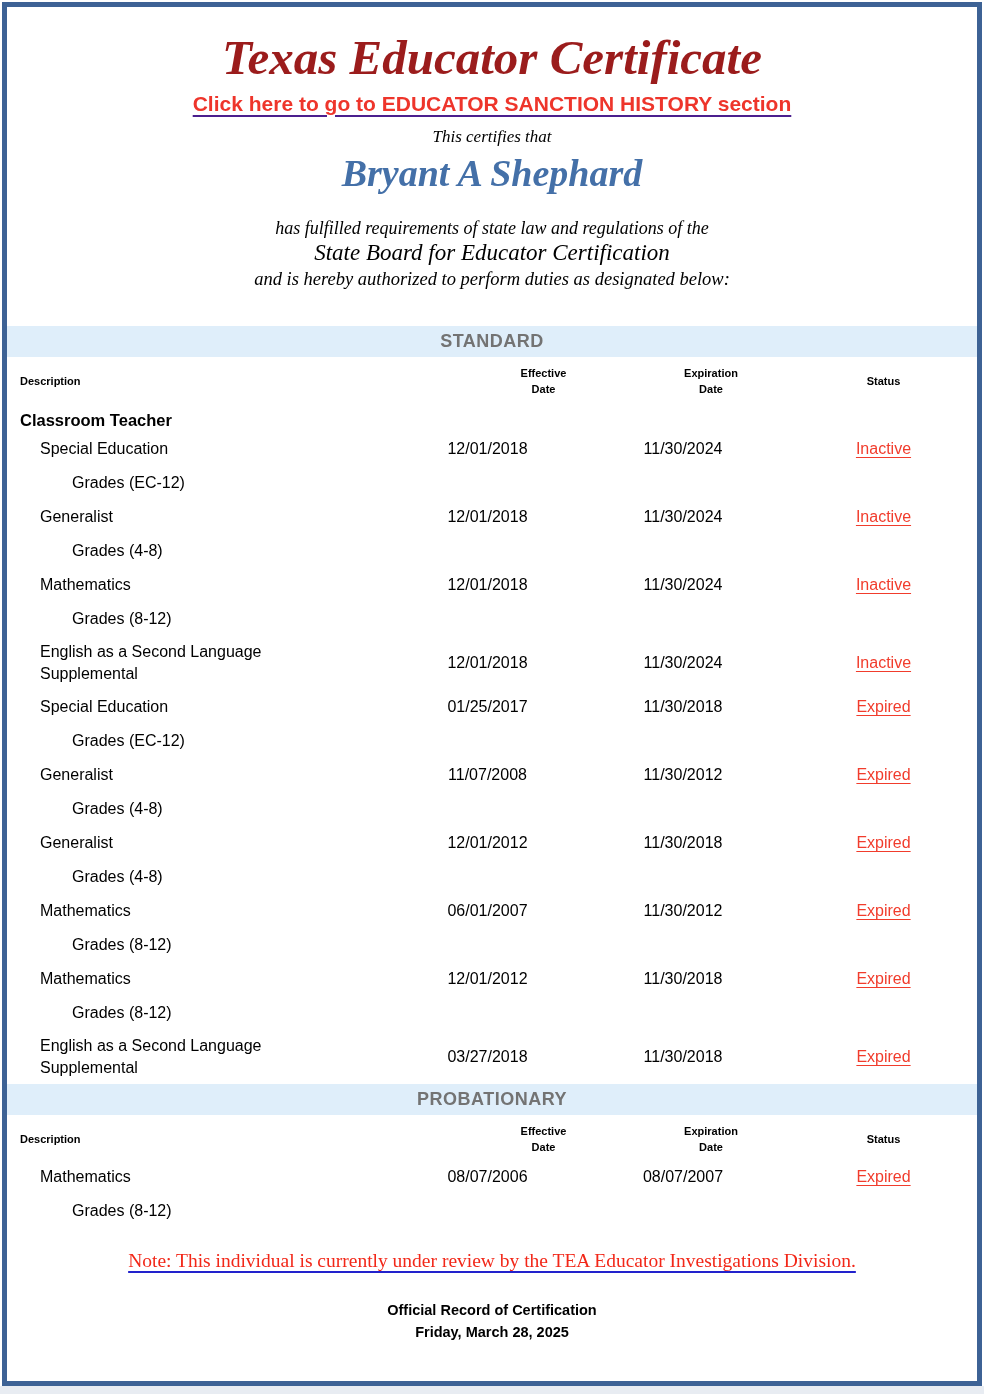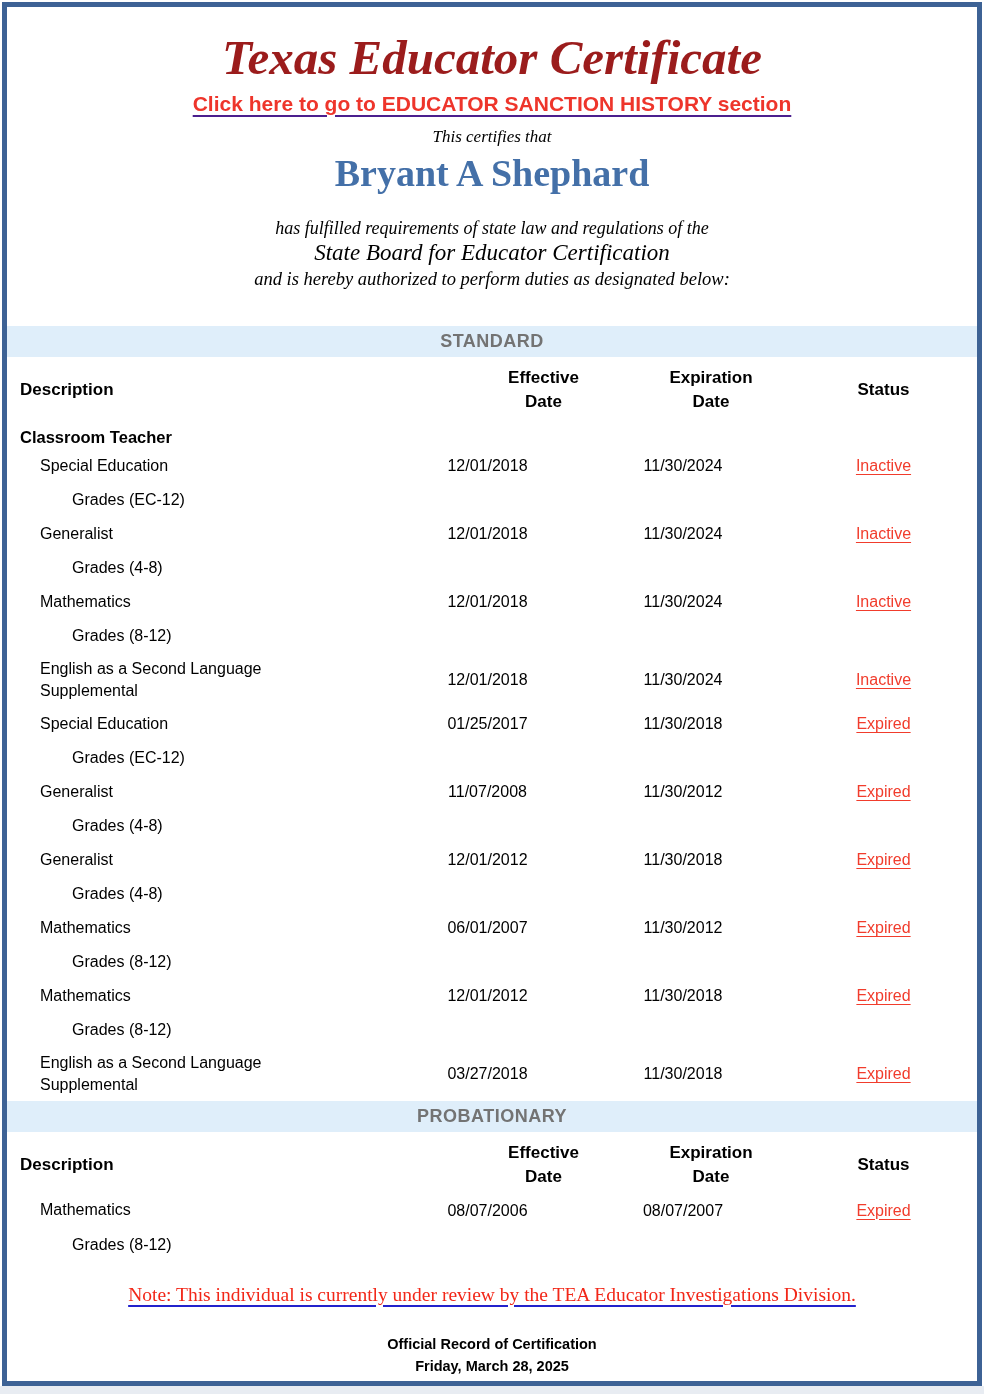--- a/index.html
+++ b/index.html
@@ -39,21 +39,21 @@
     cursor: pointer;
   }
   .certifies {
     margin-top: 11px;
     font-family: "Liberation Serif", serif;
     font-style: italic; font-size: 17px;
   }
   .educator-name {
     margin-top: 5px;
     font-family: "Liberation Serif", serif;
-    font-weight: bold;
+    font-style: italic; font-weight: bold;
     font-size: 38px; line-height: 1.15;
     color: #4470a8;
   }
   .fulfilled-line {
     margin-top: 22px;
     font-family: "Liberation Serif", serif;
     font-style: italic; font-size: 18px;
   }
   .board-line {
     font-family: "Liberation Serif", serif;
@@ -74,21 +74,21 @@
     text-align: center;
     padding: 5px 0;
     letter-spacing: 0.5px;
   }
   .grid {
     display: grid;
     grid-template-columns: 1fr 165px 170px 175px;
     padding-left: 13px; padding-right: 6px;
     align-items: center;
   }
-  .table-header { padding-top: 9px; padding-bottom: 5px; font-weight: bold; font-size: 17px; }
+  .table-header { padding-top: 9px; padding-bottom: 5px; font-weight: bold; font-size: 11px; }
   .th { text-align: center; white-space: pre-line; line-height: 1.4; }
   .th-desc { text-align: left; }
   .group-label {
     font-weight: bold; font-size: 16.5px;
     padding: 9px 0 2px 13px;
   }
   .cert-row { font-size: 16px; min-height: 34px; gap: 28px; }
   .cert-row.twoline { min-height: 54px; }
   .cell-desc { padding-left: 20px; white-space: pre-line; line-height: 1.38; }
   .cell-date { text-align: center; }

